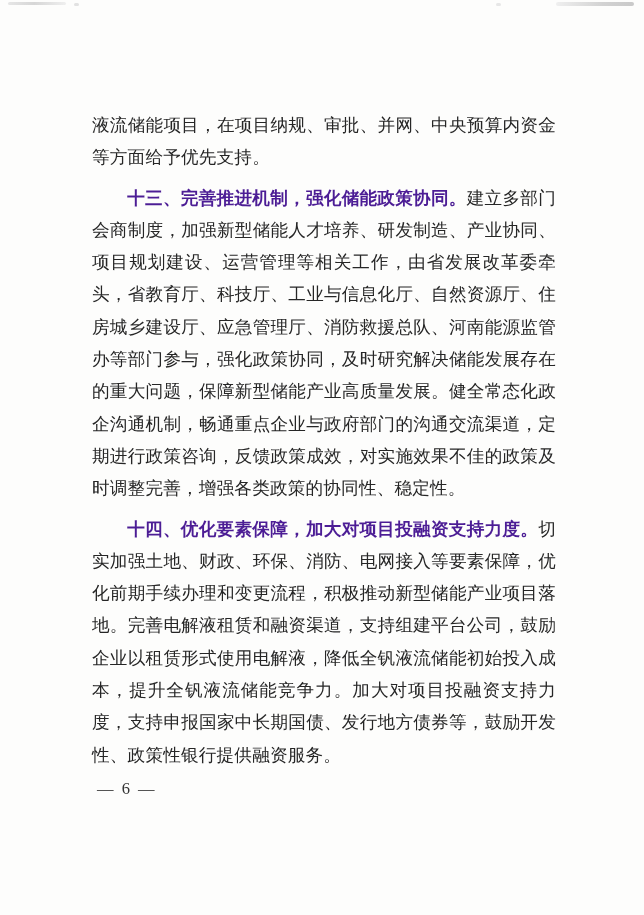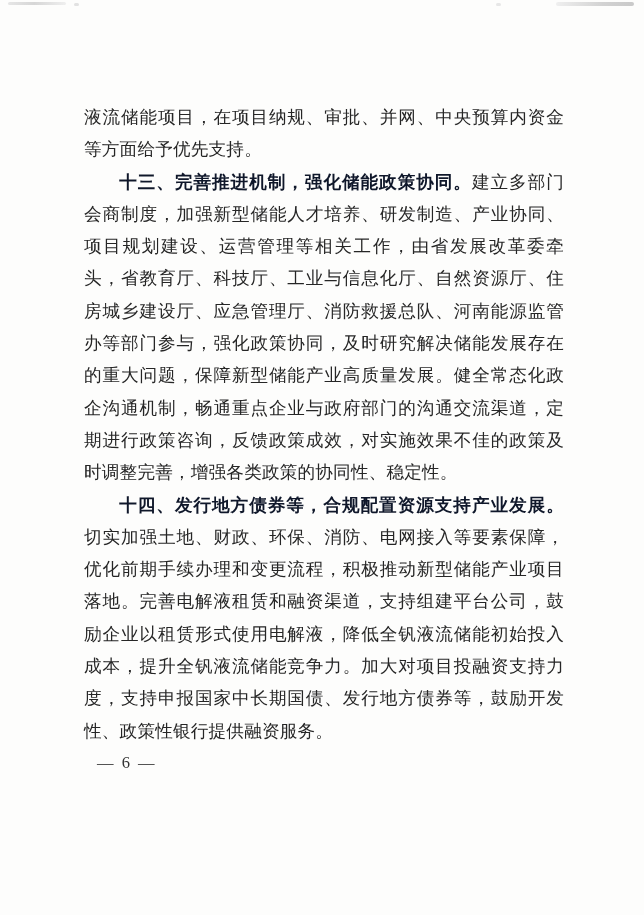--- a/index.html
+++ b/index.html
@@ -39,34 +39,34 @@
     left: 556px; top: 2px; width: 78px; height: 4px;
     background: linear-gradient(90deg, #efefef, #d2d2d2 60%, #c9c9c9);
   }
   .content {
     position: absolute;
     left: 84px;
     top: 101px;
     width: 480px;
   }
   .para {
-    margin: 0;
+    margin: 8px;
     font-size: 17.6px;
     line-height: 32.3px;
     text-align: justify;
     text-justify: inter-character;
     letter-spacing: 0.2px;
   }
   .para.indent {
     text-indent: 2em;
   }
   .heading {
     font-weight: 700;
     font-family: "Liberation Sans", "DejaVu Sans", sans-serif;
-    color: #0f172a;
+    color: #4c1d95;
   }
   .page-number {
     margin-top: 6px;
     padding-left: 13px;
     font-size: 16.5px;
     letter-spacing: 2px;
     color: #353535;
   }
 </style>
 </head>
@@ -78,19 +78,19 @@
   <div class="artifact artifact-dot-left"></div>
   <div class="artifact artifact-dot-mid"></div>
   <div class="artifact artifact-right"></div>
 
   <div class="content">
 
     <p class="para"><span>液流储能项目，在项目纳规、审批、并网、中央预算内资金等方面给予优先支持。</span></p>
 
     <p class="para indent"><span class="heading">十三、完善推进机制，强化储能政策协同。</span><span>建立多部门会商制度，加强新型储能人才培养、研发制造、产业协同、项目规划建设、运营管理等相关工作，由省发展改革委牵头，省教育厅、科技厅、工业与信息化厅、自然资源厅、住房城乡建设厅、应急管理厅、消防救援总队、河南能源监管办等部门参与，强化政策协同，及时研究解决储能发展存在的重大问题，保障新型储能产业高质量发展。健全常态化政企沟通机制，畅通重点企业与政府部门的沟通交流渠道，定期进行政策咨询，反馈政策成效，对实施效果不佳的政策及时调整完善，增强各类政策的协同性、稳定性。</span></p>
 
-    <p class="para indent"><span class="heading">十四、发行地方债券等，合规配置资源支持产业发展。</span><span>切实加强土地、财政、环保、消防、电网接入等要素保障，优化前期手续办理和变更流程，积极推动新型储能产业项目落地。完善电解液租赁和融资渠道，支持组建平台公司，鼓励企业以租赁形式使用电解液，降低全钒液流储能初始投入成本，提升全钒液流储能竞争力。加大对项目投融资支持力度，支持申报国家中长期国债、发行地方债券等，鼓励开发性、政策性银行提供融资服务。</span></p>
+    <p class="para indent"><span class="heading">十四、优化要素保障，加大对项目投融资支持力度。</span><span>切实加强土地、财政、环保、消防、电网接入等要素保障，优化前期手续办理和变更流程，积极推动新型储能产业项目落地。完善电解液租赁和融资渠道，支持组建平台公司，鼓励企业以租赁形式使用电解液，降低全钒液流储能初始投入成本，提升全钒液流储能竞争力。加大对项目投融资支持力度，支持申报国家中长期国债、发行地方债券等，鼓励开发性、政策性银行提供融资服务。</span></p>
 
 
     <div class="page-number">— 6 —</div>
   </div>
 
 </div>
 
 </body></html>

